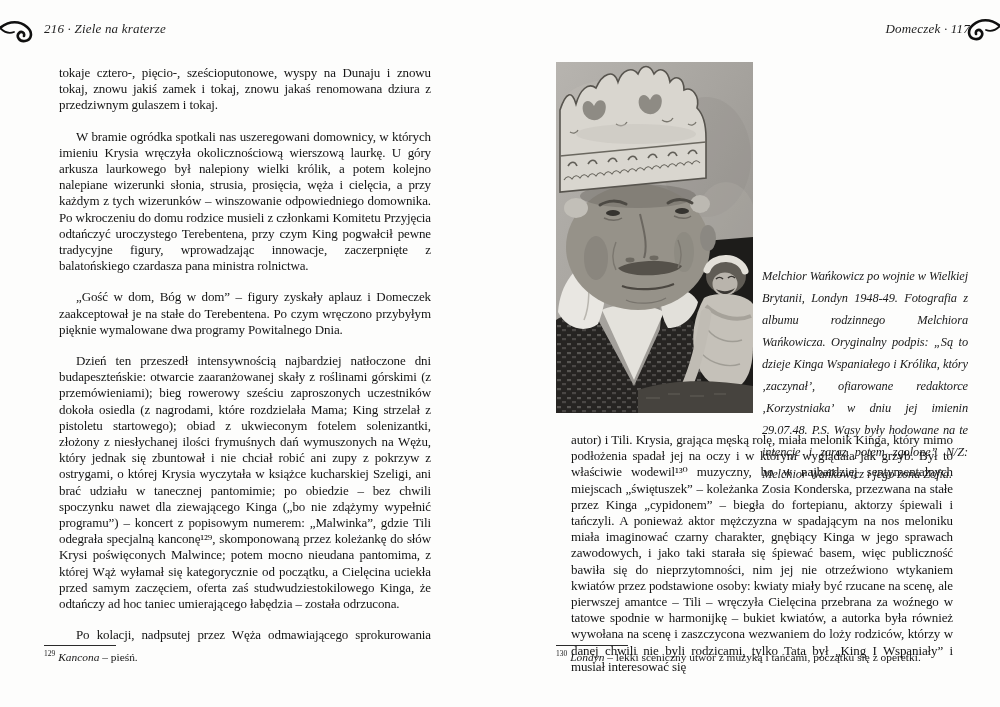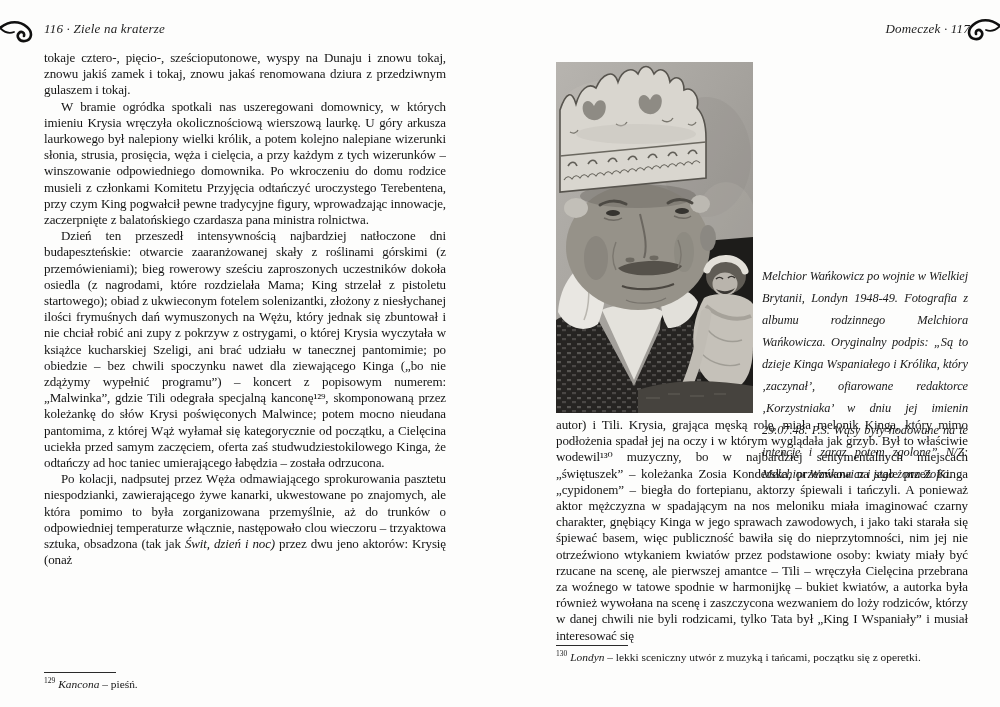--- a/index.html
+++ b/index.html
@@ -12,61 +12,62 @@
   .running-head{
     position:absolute;top:21px;font-size:13px;font-style:italic;
     color:#1e1e1e;letter-spacing:.2px;white-space:nowrap;
   }
   .ornament{position:absolute;top:18px;}
   .body-text{
     position:absolute;font-size:13px;line-height:16.2px;
     text-align:justify;letter-spacing:-0.12px;color:#141414;
     hyphens:auto;-webkit-hyphens:auto;
   }
-  .body-text p{margin:0;text-indent:17px;}
+  .body-text p{margin:15px;text-indent:17px;}
   .body-text p.noindent{text-indent:0;}
   .left-body{left:44px;top:50px;width:402px;height:592px;overflow:hidden;}
   .right-body{left:556px;top:417px;width:412px;}
   .photo-frame{
     position:absolute;left:556px;top:62px;width:197px;height:351px;
     background:#a3a09b;overflow:hidden;
   }
   .photo-frame svg{display:block;width:197px;height:351px;}
   .photo-caption{
     position:absolute;left:762px;top:265px;width:206px;
     font-style:italic;font-size:12.4px;line-height:22px;
     text-align:justify;color:#1a1a1a;letter-spacing:-0.1px;
   }
   .footnote{
     position:absolute;top:645px;font-size:11.4px;line-height:14px;color:#161616;
   }
-  .footnote.fn-left{left:44px;width:402px;margin-top:27px;}
+  .footnote.fn-left{left:44px;width:402px;}
   .footnote.fn-right{left:556px;width:412px;}
   .fn-rule{width:72px;border-top:1px solid #2a2a2a;margin:0 0 4px 0;height:0;}
   .fn-marker{font-size:7.5px;vertical-align:super;line-height:0;margin-right:3px;}
   .fn-term{font-style:italic;}
   .ital{font-style:italic;}
 </style>
 </head>
 <body>
 
 <div class="page" style="left:0;width:500px;">
 
   <div class="ornament" style="left:0;">
     <svg width="40" height="28" viewBox="0 0 40 28" aria-hidden="true">
       <path d="M0,10 C10,2 20,3 27,9 C33,14 32,22 25,23 C19,24 16,18 19,15 C21,13 25,14 24,18" fill="none" stroke="#101010" stroke-width="2.6" stroke-linecap="round"></path>
       <path d="M0,10 C4,14 9,16 14,14" fill="none" stroke="#101010" stroke-width="1.8" stroke-linecap="round"></path>
     </svg>
   </div>
 
-  <div class="running-head" style="left:44px;">116 · Ziele na kraterze</div>
+  <div class="running-head" style="left:44px;">216 · Ziele na kraterze</div>
 
   <div class="body-text left-body">
     <p class="noindent">tokaje cztero-, pięcio-, sześcioputonowe, wyspy na Dunaju i znowu tokaj, znowu jakiś zamek i tokaj, znowu jakaś renomowana dziura z przedziwnym gulaszem i tokaj.</p>
     <p>W bramie ogródka spotkali nas uszeregowani domownicy, w których imieniu Krysia wręczyła okolicznościową wierszową laurkę. U góry arkusza laurkowego był nalepiony wielki królik, a potem kolejno nalepiane wizerunki słonia, strusia, prosięcia, węża i cielęcia, a przy każdym z tych wizerunków – winszowanie odpowiedniego domownika. Po wkroczeniu do domu rodzice musieli z członkami Komitetu Przyjęcia odtańczyć uroczystego Terebentena, przy czym King pogwałcił pewne tradycyjne figury, wprowadzając innowacje, zaczerpnięte z balatońskiego czardasza pana ministra rolnictwa.</p>
+    <p>„Gość w dom, Bóg w dom” – figury zyskały aplauz i Domeczek zaakceptował je na stałe do Terebentena. Po czym wręczono przybyłym pięknie wymalowane dwa programy Powitalnego Dnia.</p>
     <p>Dzień ten przeszedł intensywnością najbardziej natłoczone dni budapeszteńskie: otwarcie zaaranżowanej skały z roślinami górskimi (z przemówieniami); bieg rowerowy sześciu zaproszonych uczestników dokoła osiedla (z nagrodami, które rozdzielała Mama; King strzelał z pistoletu startowego); obiad z ukwieconym fotelem solenizantki, złożony z niesłychanej ilości frymuśnych dań wymuszonych na Wężu, który jednak się zbuntował i nie chciał robić ani zupy z pokrzyw z ostrygami, o której Krysia wyczytała w książce kucharskiej Szeligi, ani brać udziału w tanecznej pantomimie; po obiedzie – bez chwili spoczynku nawet dla ziewającego Kinga („bo nie zdążymy wypełnić programu”) – koncert z popisowym numerem: „Malwinka”, gdzie Tili odegrała specjalną kanconę¹²⁹, skomponowaną przez koleżankę do słów Krysi poświęconych Malwince; potem mocno nieudana pantomima, z której Wąż wyłamał się kategorycznie od początku, a Cielęcina uciekła przed samym zaczęciem, oferta zaś studwudziestokilowego Kinga, że odtańczy ad hoc taniec umierającego łabędzia – została odrzucona.</p>
     <p>
       <span>Po kolacji, nadpsutej przez Węża odmawiającego sprokurowania pasztetu niespodzianki, zawierającego żywe kanarki, ukwestowane po znajomych, ale która pomimo to była zorganizowana przemyślnie, aż do trunków o odpowiedniej temperaturze włącznie, następowało clou wieczoru – trzyaktowa sztuka, obsadzona (tak jak </span><span class="ital">Świt, dzień i noc)</span><span> przez dwu jeno aktorów: Krysię (onaż</span>
     </p>
   </div>
 
   <div class="footnote fn-left">
     <div class="fn-rule"></div>
     <span class="fn-marker">129</span><span class="fn-term">Kancona</span><span> – pieśń.</span>
   </div>

